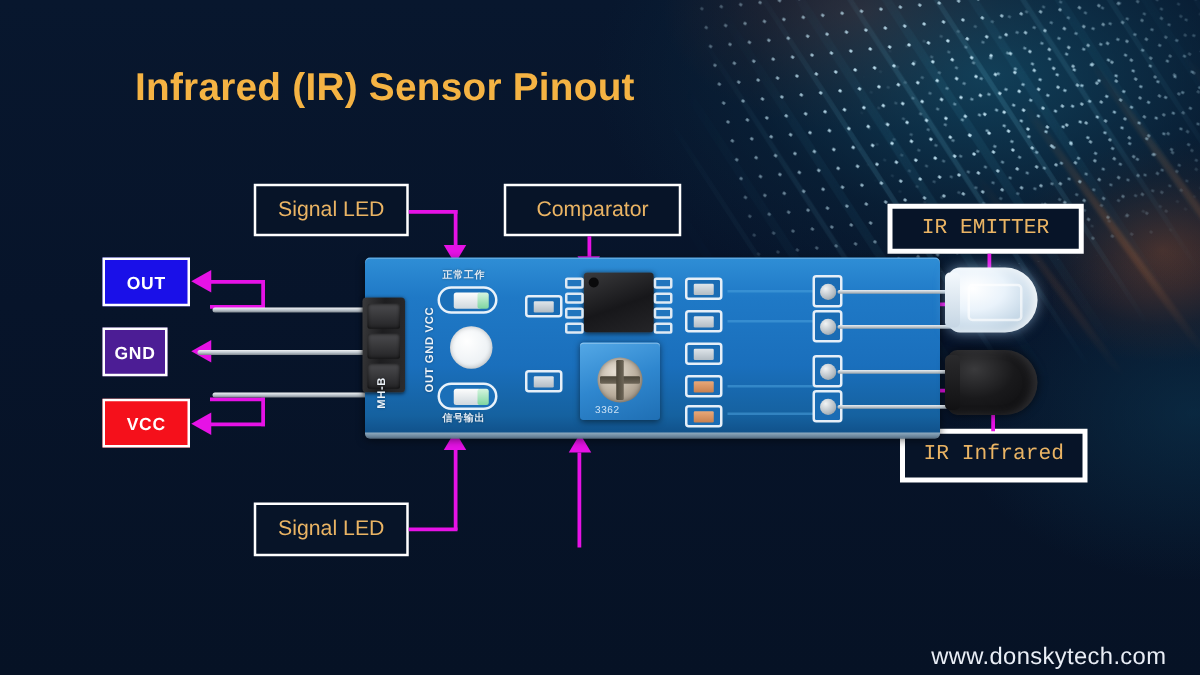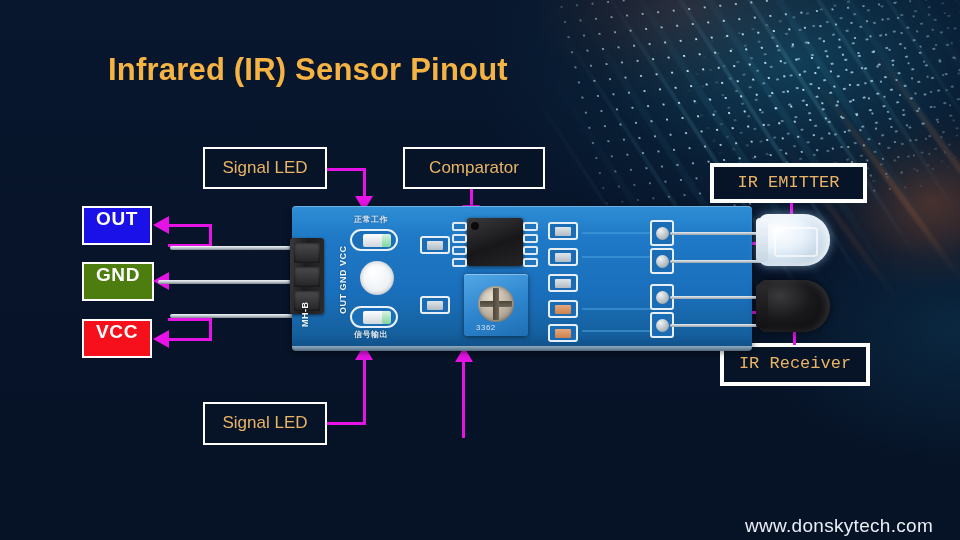--- a/index.html
+++ b/index.html
@@ -63,22 +63,22 @@
 
   
   .callout{position:absolute;box-sizing:border-box;border:2px solid #ffffff;
     background:#071428;color:#eab464;display:flex;align-items:center;
     justify-content:center;text-align:center;font-size:17px;line-height:1.18;}
   .callout.thick{border-width:4px;font-family:Liberation Mono, monospace;}
   .callout.two-line{flex-direction:column;}
 
   
   .pinbox{position:absolute;box-sizing:border-box;border:2px solid #ffffff;
-    display:flex;align-items:flex-start;justify-content:center;
-    color:#ffffff;font-size:19px;font-weight:bold;letter-spacing:.6px;}
+    display:flex;align-items:center;justify-content:center;
+    color:#ffffff;font-size:14px;font-weight:bold;letter-spacing:.6px;}
 
   
   .conn{position:absolute;background:#e612e6;}
   .conn.h{height:3px;}
   .conn.v{width:3px;}
   .arrow{position:absolute;width:0;height:0;}
   .arrow.left{border-top:9px solid transparent;border-bottom:9px solid transparent;
     border-right:16px solid #e612e6;}
   .arrow.up{border-left:9px solid transparent;border-right:9px solid transparent;
     border-bottom:15px solid #e612e6;}
@@ -187,38 +187,38 @@
   <div class="bg-layer" id="bg-streaks"></div>
   <div class="bg-layer" id="bg-streaks2"></div>
   <div class="bg-layer" id="bg-dots"></div>
   <div class="bg-layer" id="bg-dots2"></div>
 
   <div id="title">Infrared (IR) Sensor Pinout</div>
 
   <div class="pinbox" id="pin-out" style="left:82px;top:206px;width:70px;height:39px;background:#1a10e8;">
     <span>OUT</span>
   </div>
-  <div class="pinbox" id="pin-gnd" style="left:82px;top:262px;width:72px;height:39px;background:#4d7c0f;">
+  <div class="pinbox" id="pin-gnd" style="left:82px;top:262px;width:52px;height:39px;background:#4c1d95;">
     <span>GND</span>
   </div>
   <div class="pinbox" id="pin-vcc" style="left:82px;top:319px;width:70px;height:39px;background:#f5101b;">
     <span>VCC</span>
   </div>
 
   <div class="callout" style="left:203px;top:147px;width:124px;height:42px;">
     <span>Signal LED</span>
   </div>
   <div class="callout" style="left:403px;top:147px;width:142px;height:42px;">
     <span>Comparator</span>
   </div>
   <div class="callout thick" style="left:710px;top:163px;width:157px;height:40px;">
     <span>IR EMITTER</span>
   </div>
   <div class="callout thick" style="left:720px;top:343px;width:150px;height:43px;">
-    <span>IR Receiver</span>
+    <span>IR Infrared</span>
   </div>
   <div class="callout" style="left:203px;top:402px;width:124px;height:43px;">
     <span>Signal LED</span>
   </div>
 
   <div class="conn h" style="left:168px;top:244px;width:44px;"></div>
   <div class="conn v" style="left:209px;top:224px;height:23px;"></div>
   <div class="conn h" style="left:168px;top:224px;width:44px;"></div>
   <div class="arrow left" style="left:153px;top:216px;"></div>
 

